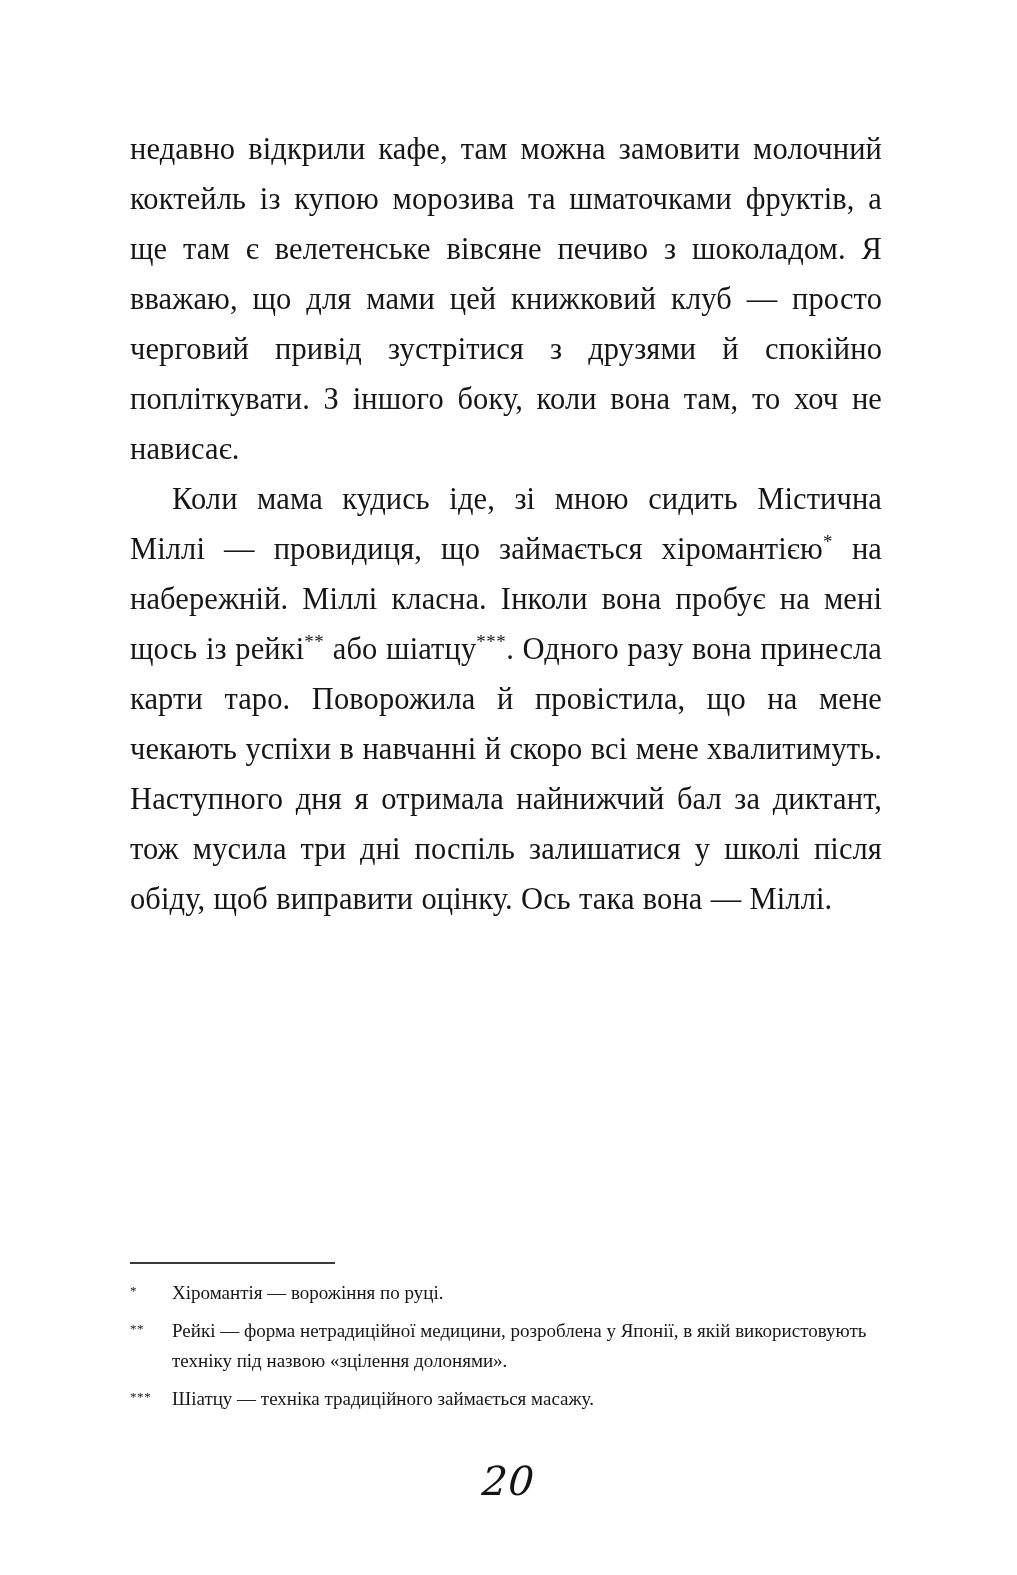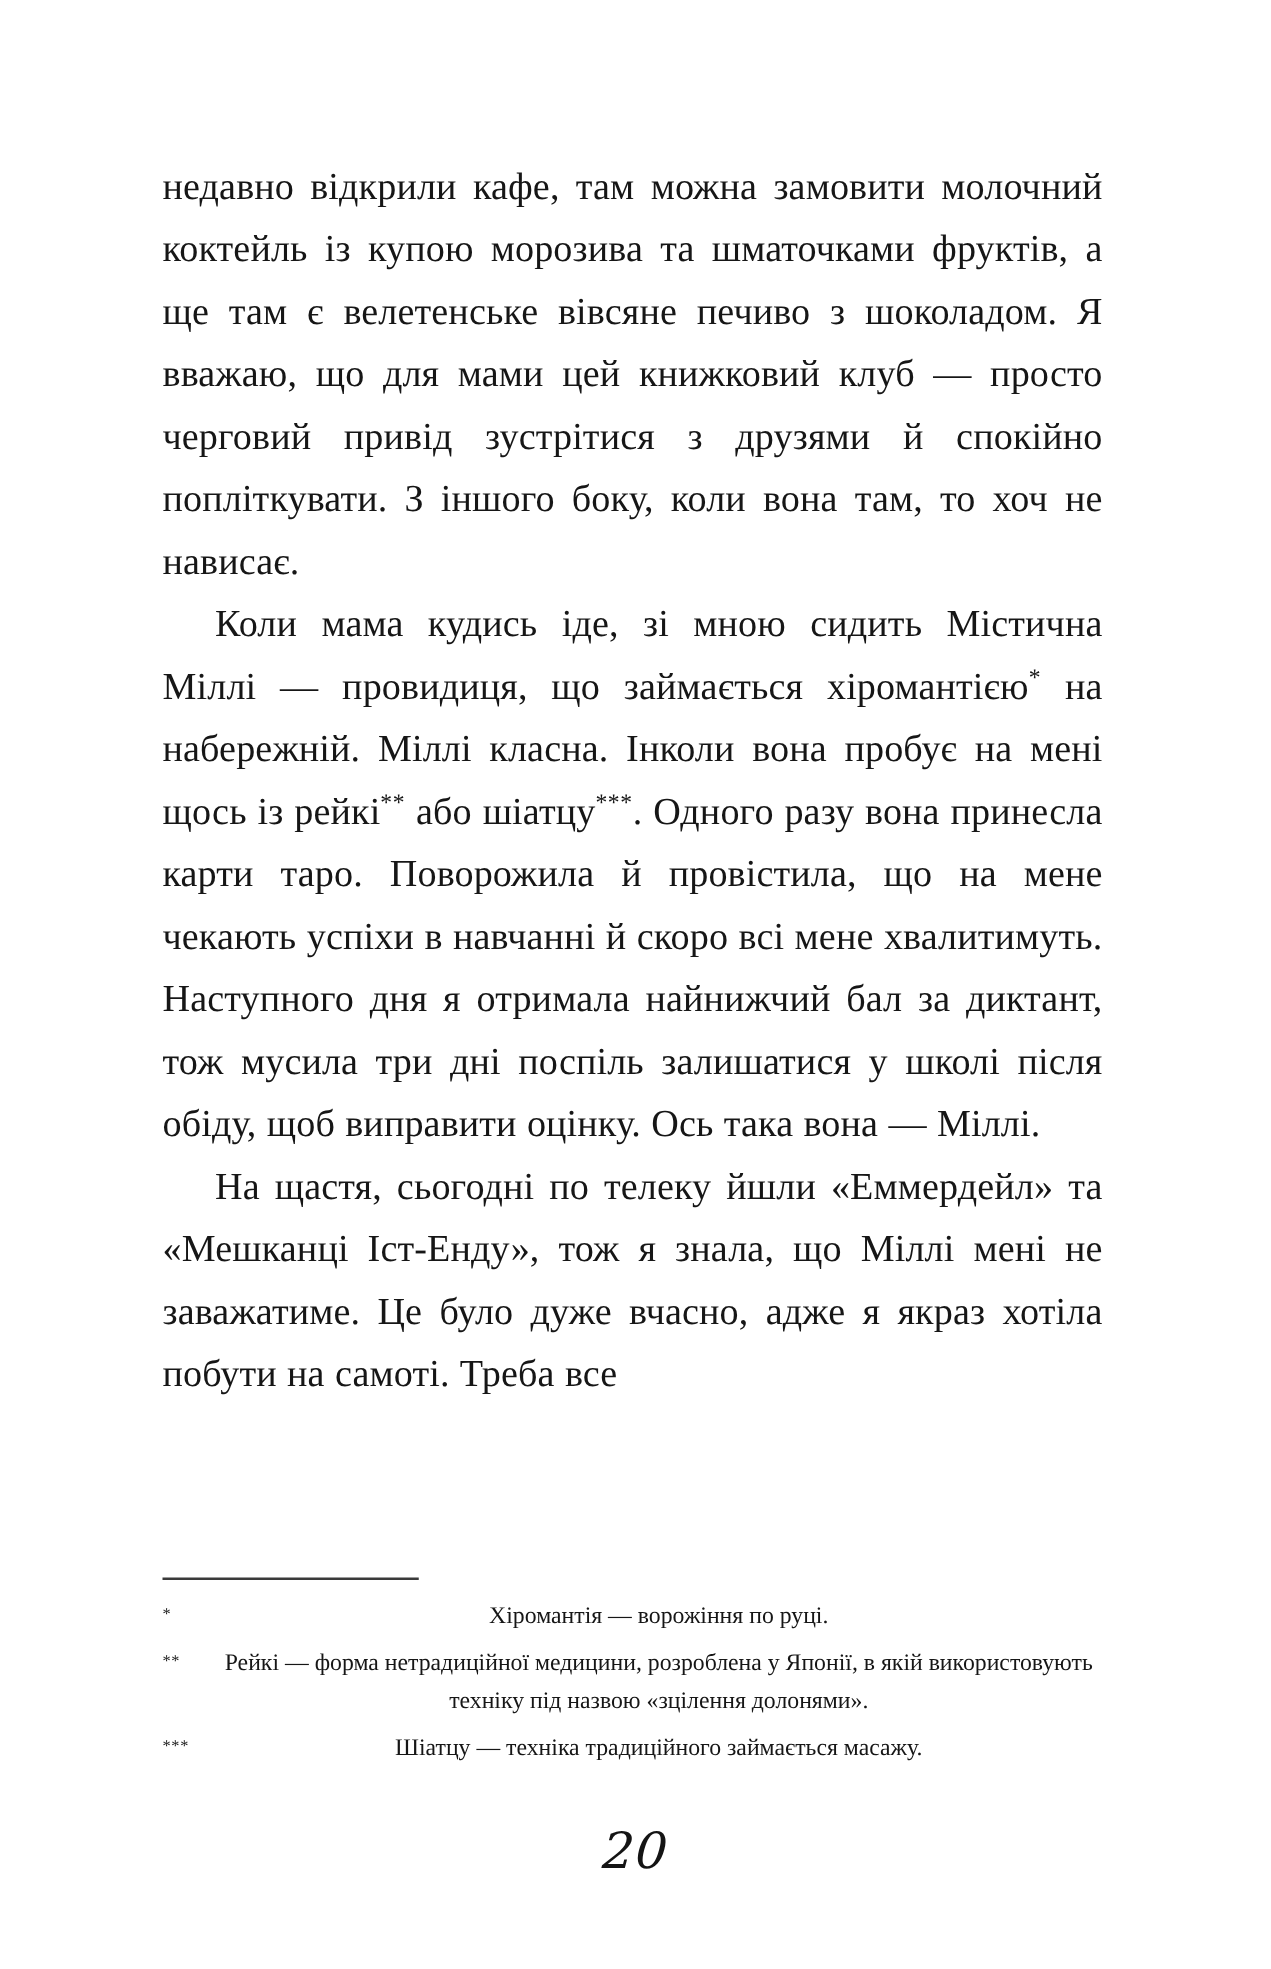--- a/index.html
+++ b/index.html
@@ -88,21 +88,21 @@
   .fn-num {
     flex: 0 0 42px;
     font-size: 13px;
     line-height: 26px;
     letter-spacing: 0.6px;
     color: #161616;
   }
 
   .fn-text {
     flex: 1 1 auto;
-    text-align: center;
+    text-align: left;
   }
 
   
   .page-number {
     position: absolute;
     left: 0;
     top: 1458px;
     width: 1017px;
     text-align: center;
     font-family: "DejaVu Serif", "Liberation Serif", serif;
@@ -118,21 +118,20 @@
 <body>
 
 <div class="page">
 
   <div class="text-block">
 
     <p class="para">недавно відкрили кафе, там можна замовити молочний коктейль із купою морозива та шматочками фруктів, а ще там є велетенське вівсяне печиво з шоколадом. Я вважаю, що для мами цей книжковий клуб — просто черговий привід зустрітися з друзями й спокійно попліткувати. З іншого боку, коли вона там, то хоч не нависає.</p>
 
     <p class="para indent"><span>Коли мама кудись іде, зі мною сидить Містична Міллі — провидиця, що займається хіромантією</span><sup class="fn-mark">*</sup><span> на набережній. Міллі класна. Інколи вона пробує на мені щось із рейкі</span><sup class="fn-mark">**</sup><span> або шіатцу</span><sup class="fn-mark">***</sup><span>. Одного разу вона принесла карти таро. Поворожила й провістила, що на мене чекають успіхи в навчанні й скоро всі мене хвалитимуть. Наступного дня я отримала найнижчий бал за диктант, тож мусила три дні поспіль залишатися у школі після обіду, щоб виправити оцінку. Ось така вона — Міллі.</span></p>
 
-    <p class="para indent">На щастя, сьогодні по телеку йшли «Еммердейл» та «Мешканці Іст-Енду», тож я знала, що Міллі мені не заважатиме. Це було дуже вчасно, адже я якраз хотіла побути на самоті. Треба все</p>
 
   </div>
 
   <div class="footnotes">
     <div class="fn-rule"></div>
 
     <div class="fn-item">
       <span class="fn-num">*</span>
       <span class="fn-text">Хіромантія — ворожіння по руці.</span>
     </div>

